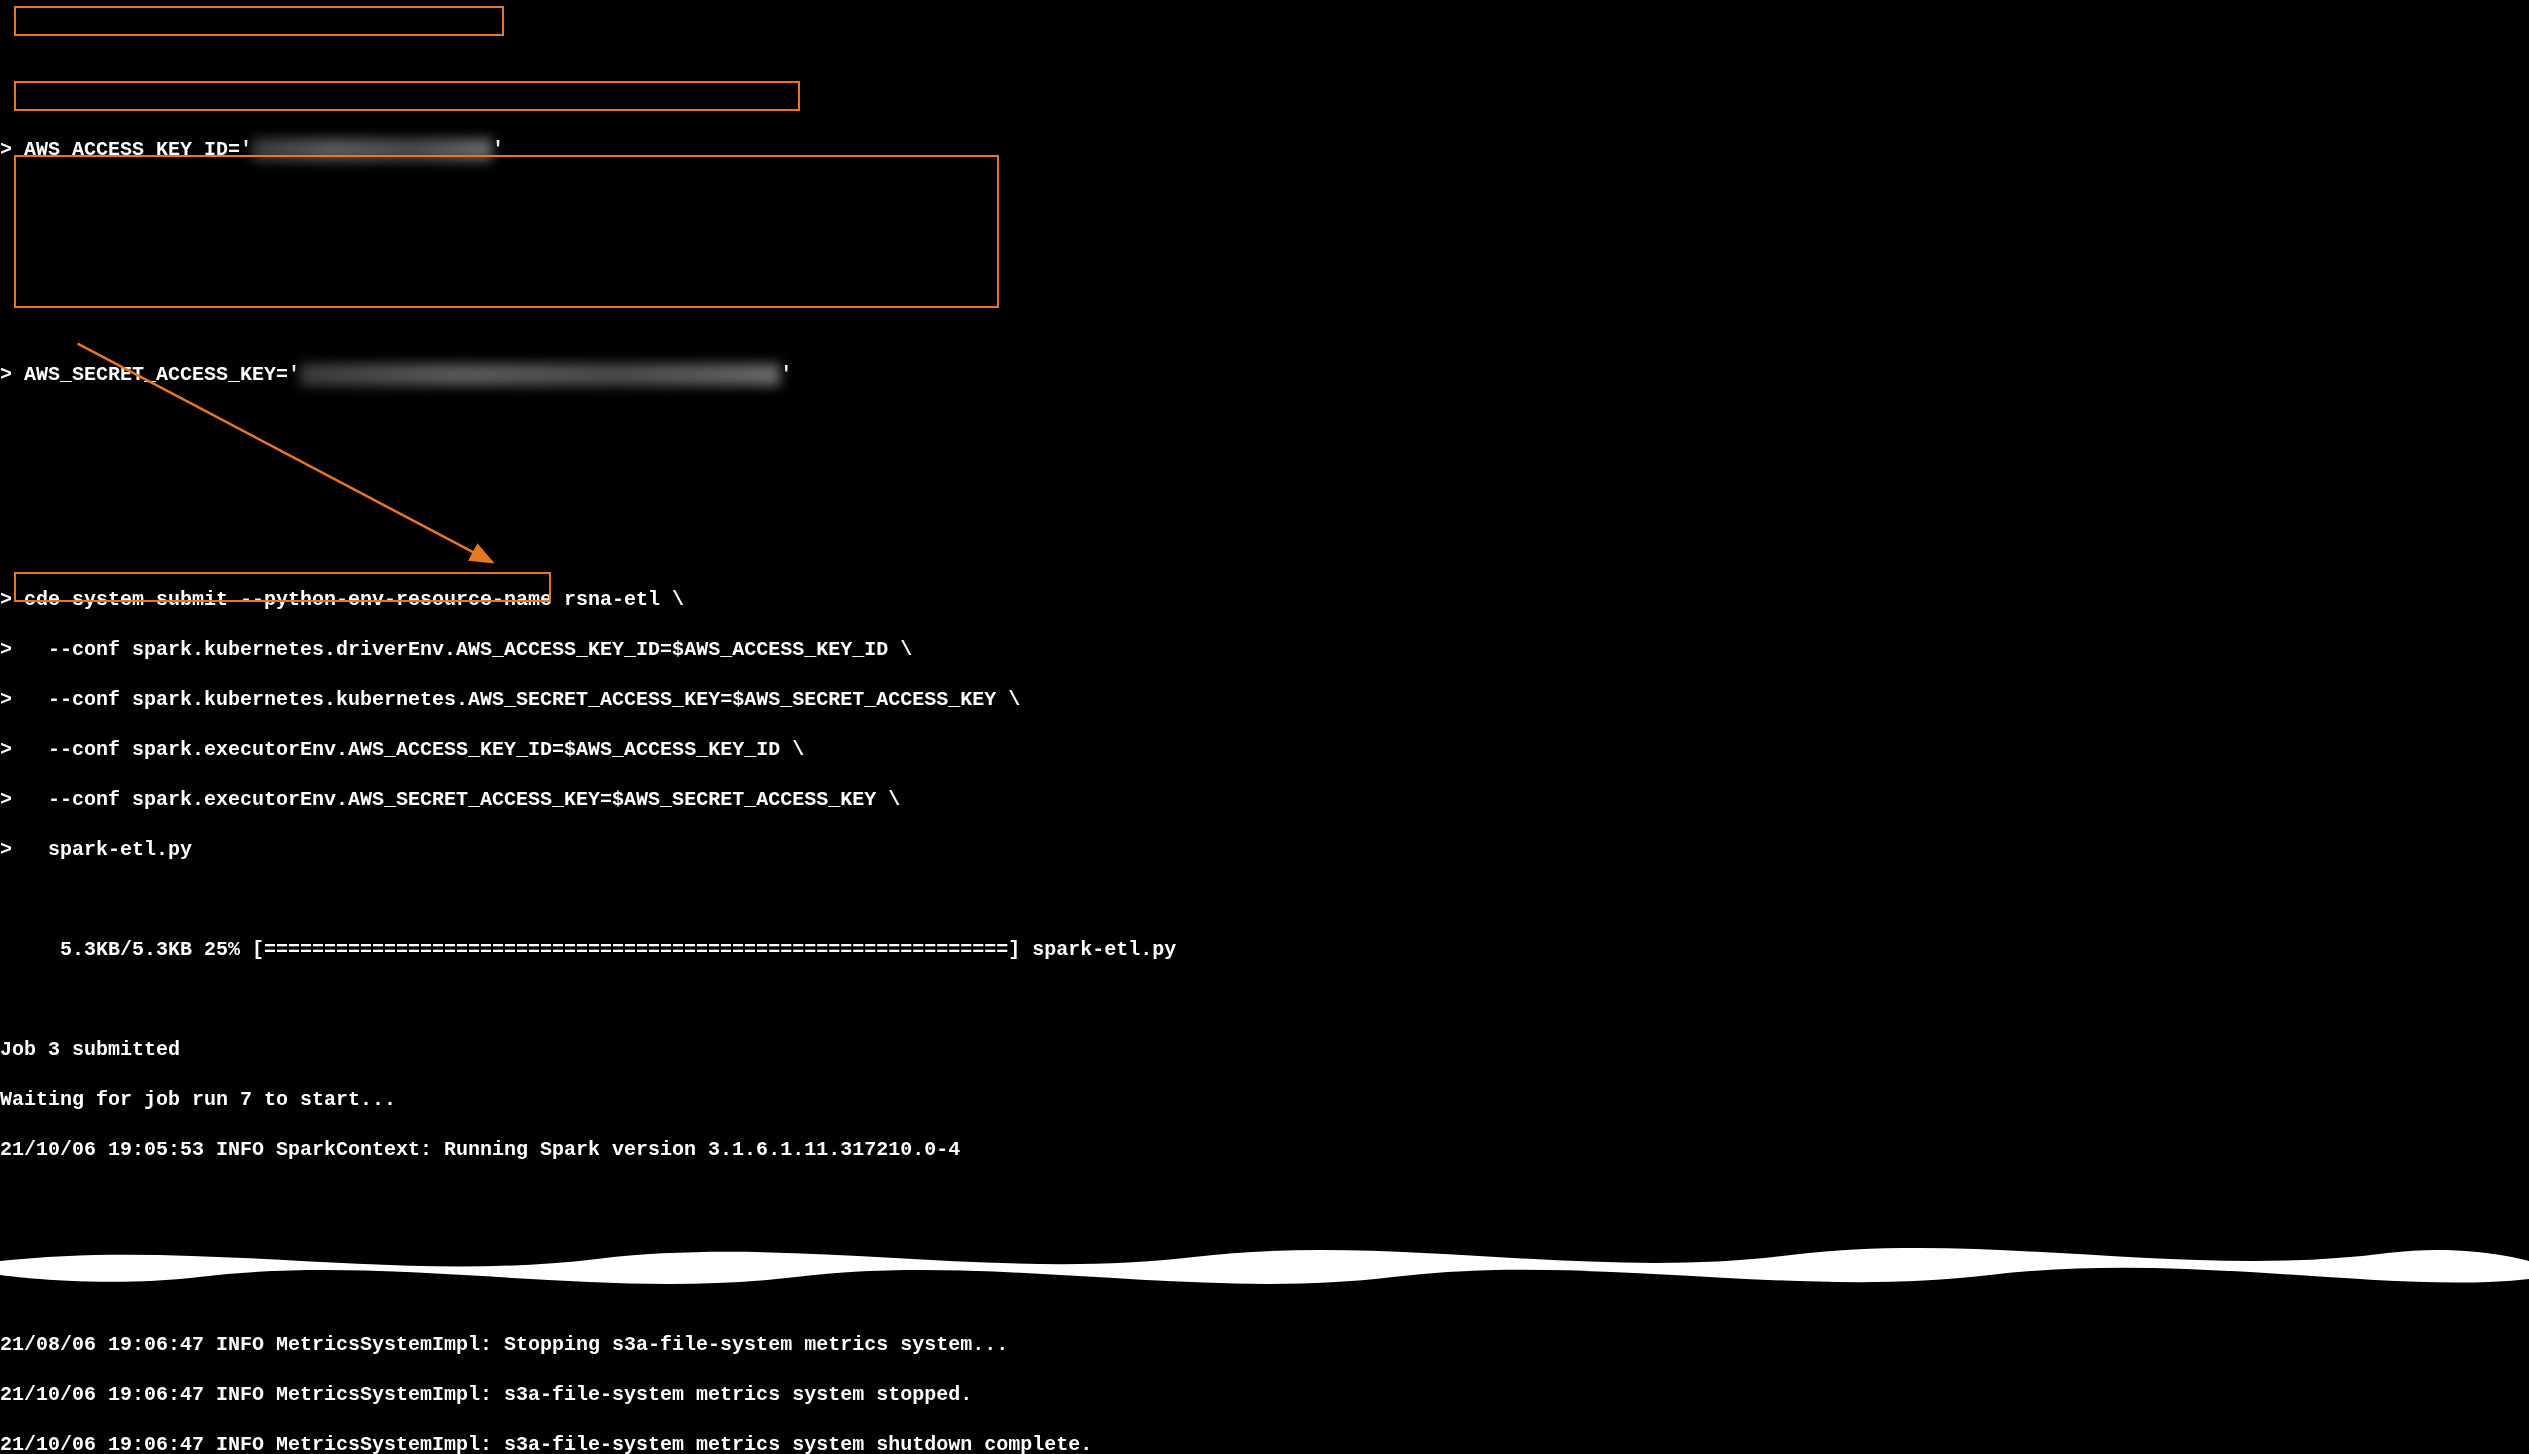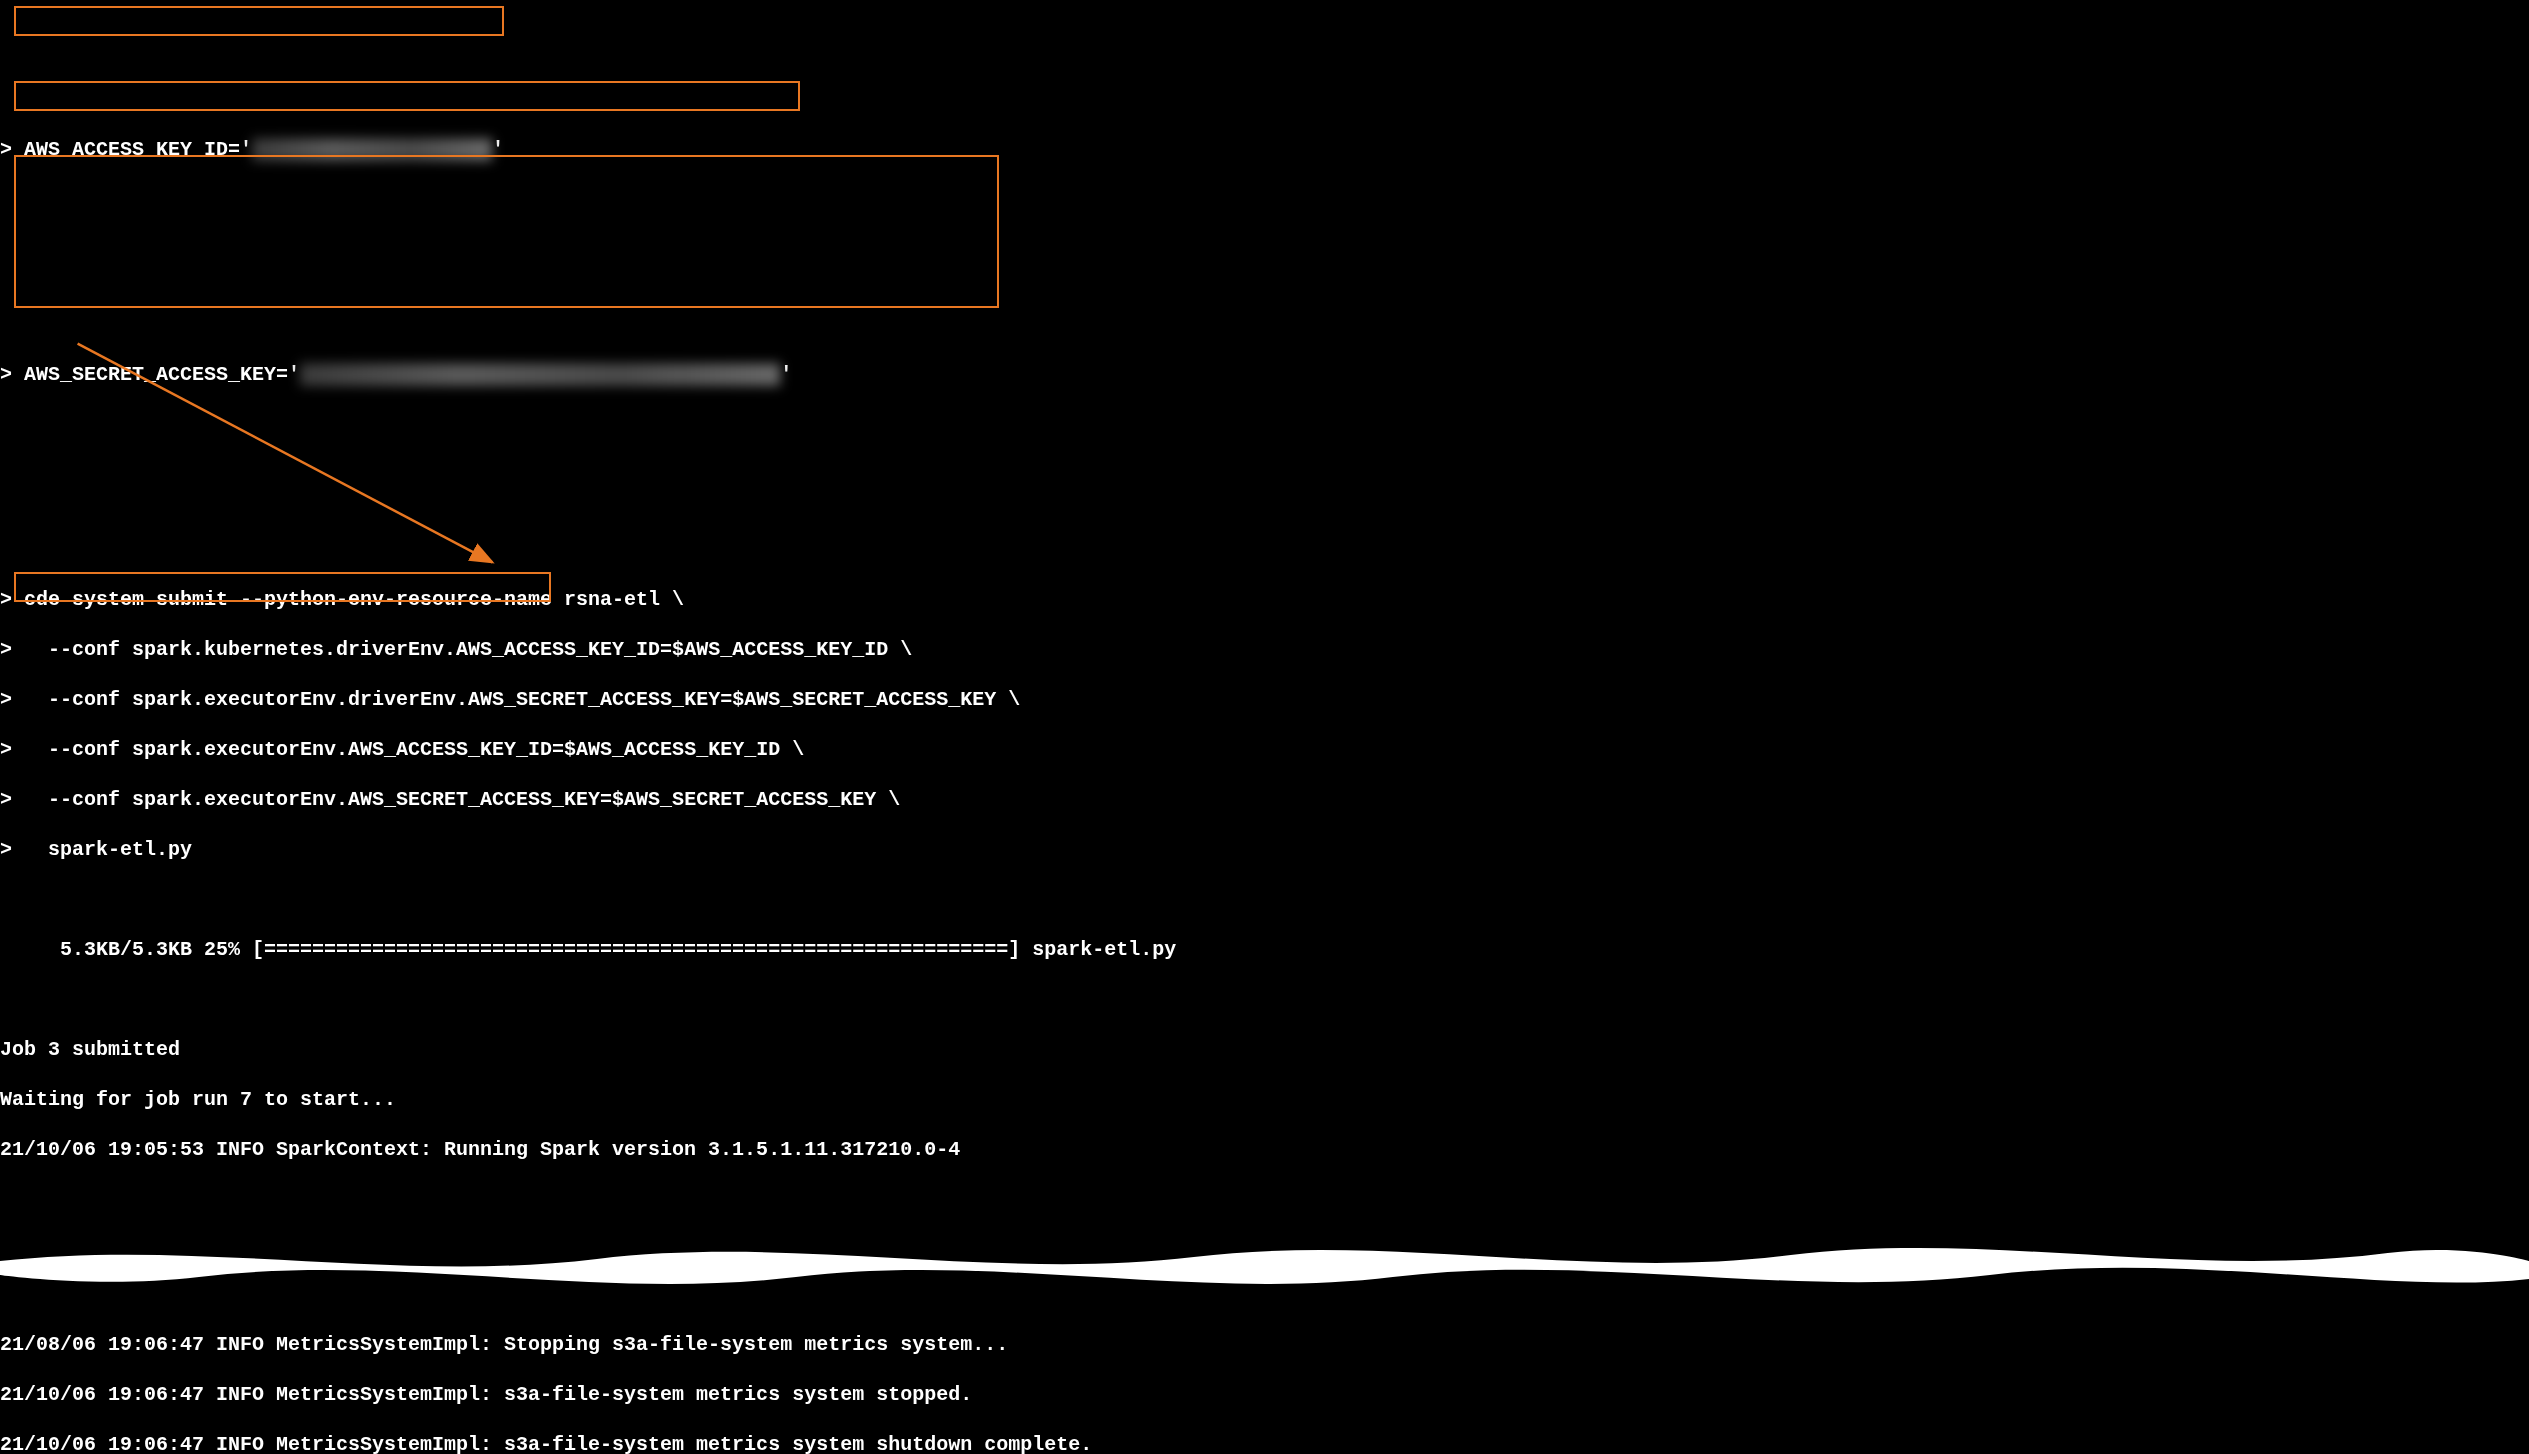--- a/index.html
+++ b/index.html
@@ -67,32 +67,32 @@
 
 
 <div class="line"><span>&gt;</span><span> AWS_SECRET_ACCESS_KEY='</span><span class="blur">████████████████████████████████████████</span><span>'</span></div>
 
 <div class="line">&nbsp;</div>
 <div class="line">&nbsp;</div>
 
 
 <div class="line"><span>&gt;</span><span> cde system submit --python-env-resource-name rsna-etl \</span></div>
 <div class="line"><span>&gt;</span><span>   --conf spark.kubernetes.driverEnv.AWS_ACCESS_KEY_ID=$AWS_ACCESS_KEY_ID \</span></div>
-<div class="line"><span>&gt;</span><span>   --conf spark.executorEnv.driverEnv.AWS_SECRET_ACCESS_KEY=$AWS_SECRET_ACCESS_KEY \</span></div>
+<div class="line"><span>&gt;</span><span>   --conf spark.kubernetes.kubernetes.AWS_SECRET_ACCESS_KEY=$AWS_SECRET_ACCESS_KEY \</span></div>
 <div class="line"><span>&gt;</span><span>   --conf spark.executorEnv.AWS_ACCESS_KEY_ID=$AWS_ACCESS_KEY_ID \</span></div>
 <div class="line"><span>&gt;</span><span>   --conf spark.executorEnv.AWS_SECRET_ACCESS_KEY=$AWS_SECRET_ACCESS_KEY \</span></div>
 <div class="line"><span>&gt;</span><span>   spark-etl.py</span></div>
 
 
 <div class="line">     5.3KB/5.3KB 25% [==============================================================] spark-etl.py</div>
 
 
 <div class="line">Job 3 submitted</div>
 <div class="line">Waiting for job run 7 to start...</div>
-<div class="line">21/10/06 19:05:53 INFO SparkContext: Running Spark version 3.1.5.1.11.317210.0-4</div>
+<div class="line">21/10/06 19:05:53 INFO SparkContext: Running Spark version 3.1.6.1.11.317210.0-4</div>
 
 
 <div class="tear">
   <svg viewBox="0 0 2542 60" preserveAspectRatio="none">
     <path d="M0,30 C200,8 400,52 600,28 C800,4 1000,50 1200,26 C1400,2 1600,50 1800,24 C2000,0 2200,48 2400,22 C2480,12 2542,30 2542,30 L2542,48 C2400,64 2200,20 2000,44 C1800,68 1600,22 1400,46 C1200,70 1000,22 800,46 C600,70 400,22 200,46 C100,58 0,44 0,44 Z" fill="#ffffff"></path>
   </svg>
 </div>
 
 
 <div class="line">21/08/06 19:06:47 INFO MetricsSystemImpl: Stopping s3a-file-system metrics system...</div>

